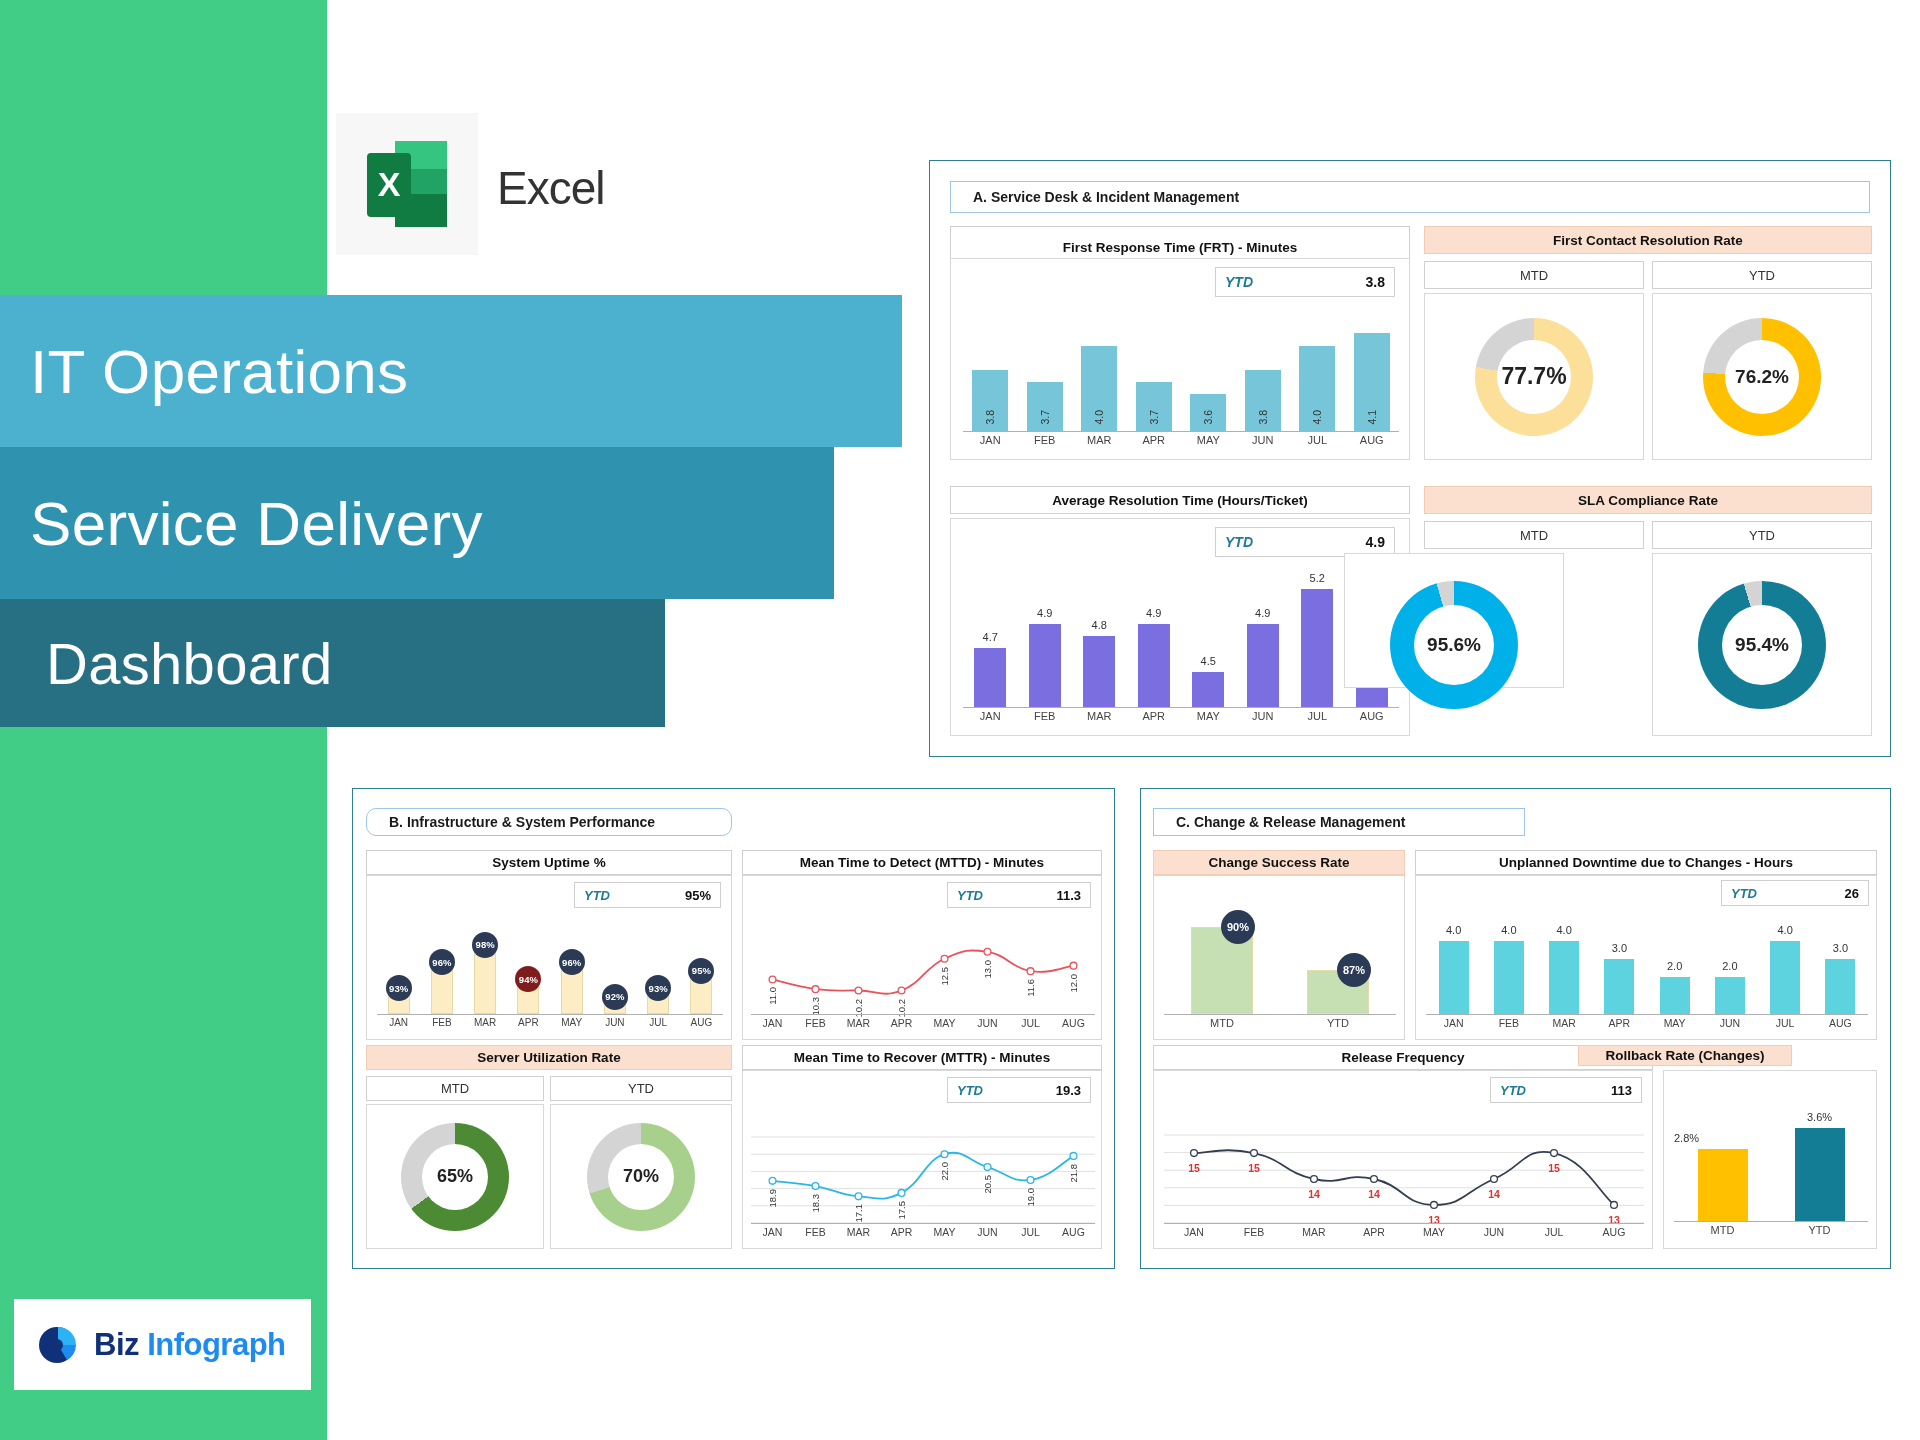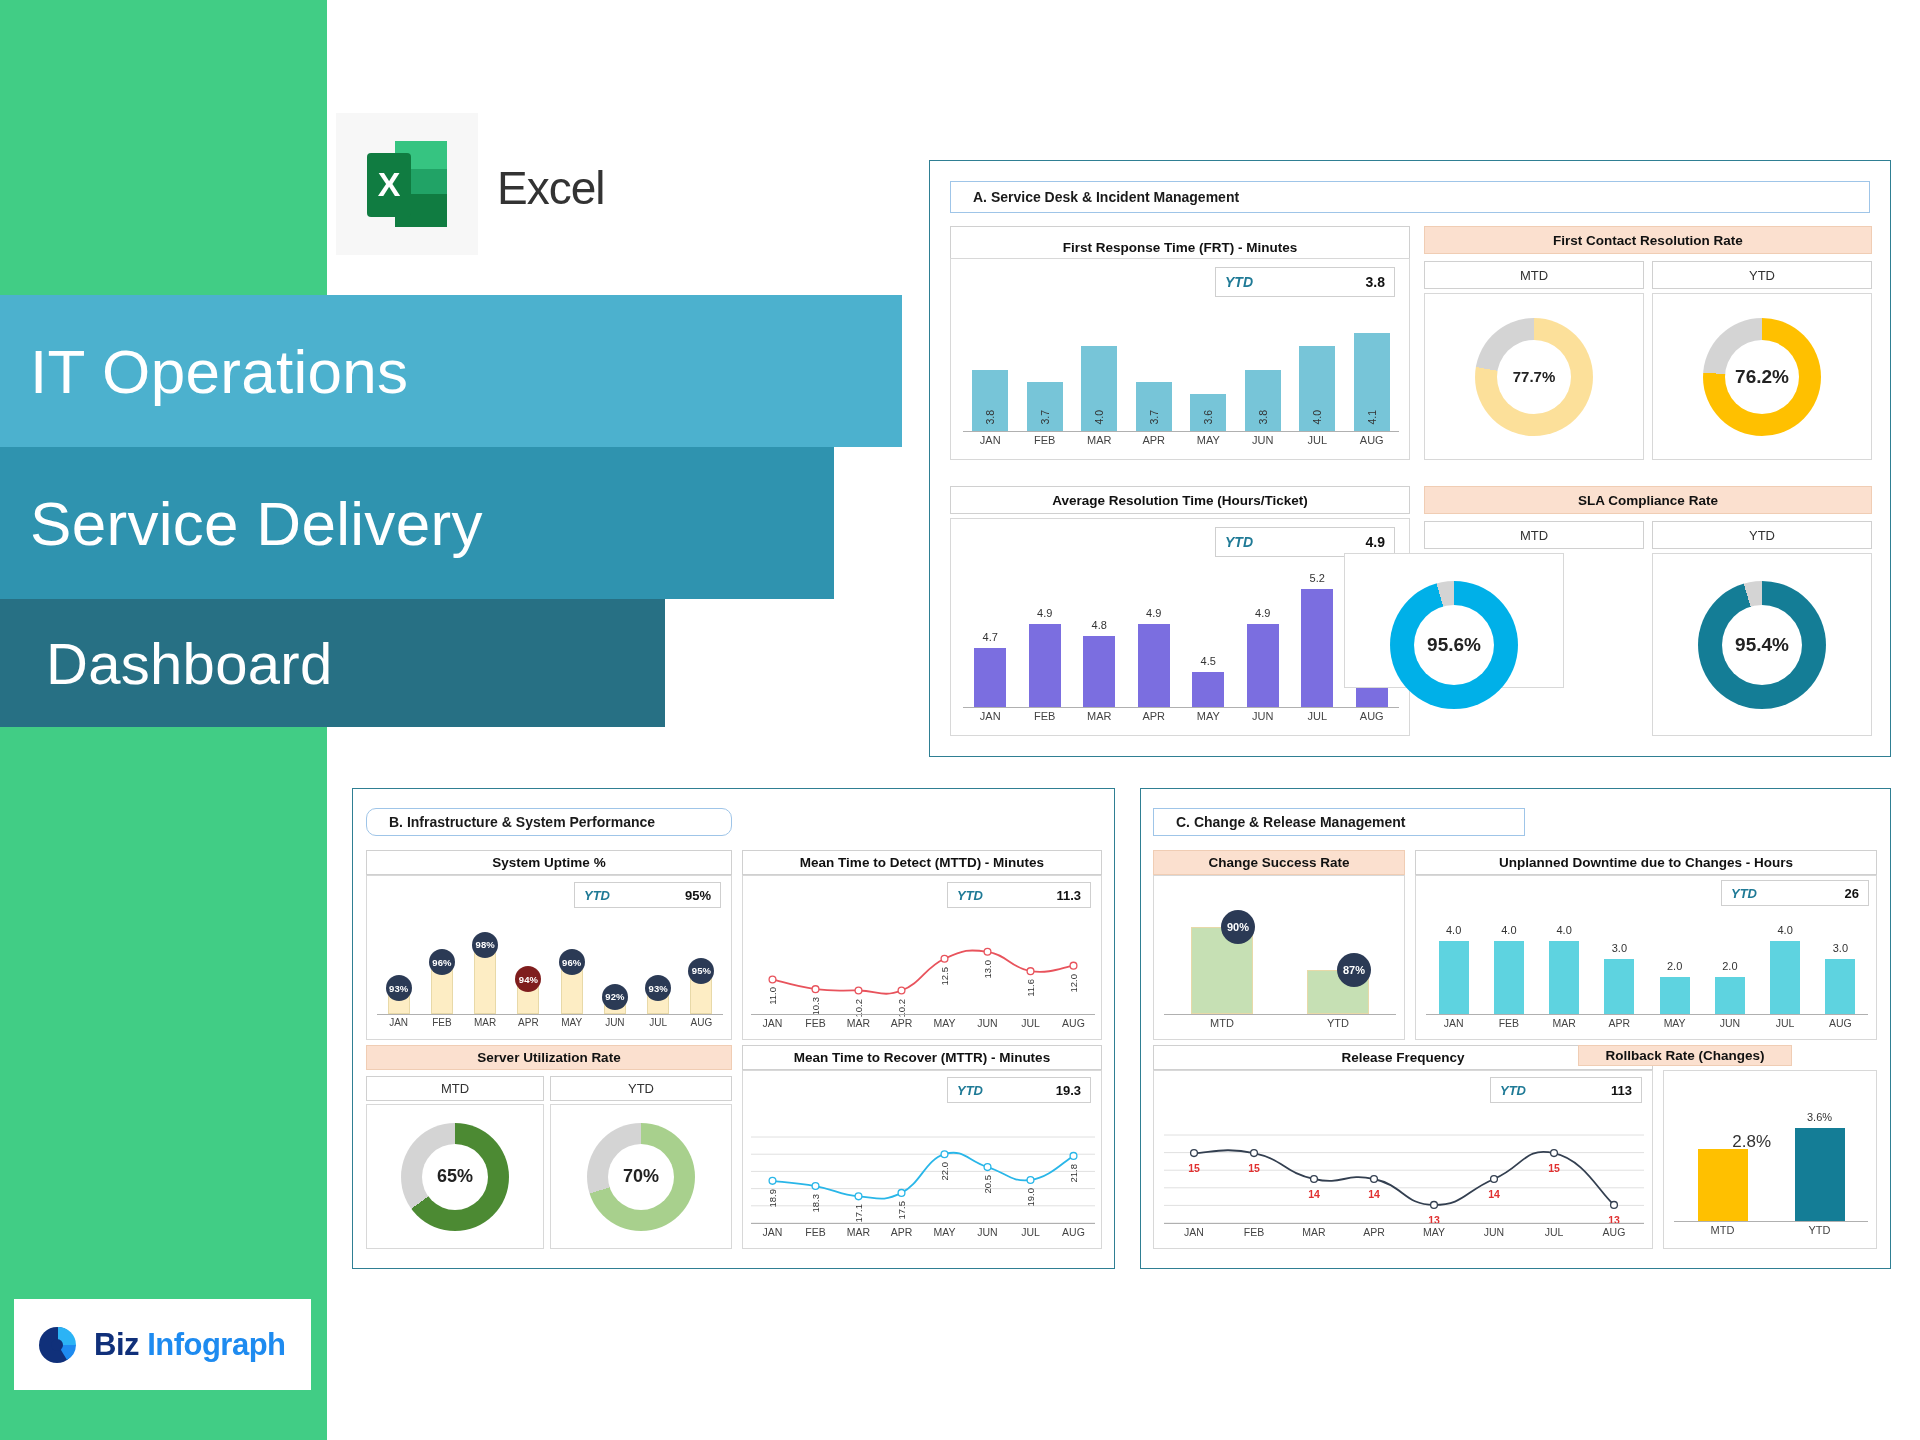--- a/index.html
+++ b/index.html
@@ -185,21 +185,21 @@
       </div>
     </div>
 </div>
 
 <div class="card-head peach" style="left:1424px; top:226px; width:448px; height:28px;">First Contact Resolution Rate</div>
 <div class="subhead" style="left:1424px; top:261px; width:220px; height:28px;">MTD</div>
 <div class="subhead" style="left:1652px; top:261px; width:220px; height:28px;">YTD</div>
 <div class="card" style="left:1424px; top:293px; width:220px; height:167px;">
   <div class="donut-wrap" id="d-fcr-0" style="left:0; top:0; width:218px; height:165px;">
       <div class="donut" style="width: 118px; height: 118px; background: conic-gradient(rgb(252, 224, 154) 0deg, rgb(252, 224, 154) 279.72deg, rgb(212, 212, 212) 279.72deg, rgb(212, 212, 212) 360deg);">
-        <div class="donut-val" style="font-size: 15px;">77.7%</div>
+        <div class="donut-val" style="font-size: 23px;">77.7%</div>
       </div>
     </div>
 </div>
 <div class="card" style="left:1652px; top:293px; width:220px; height:167px;">
   <div class="donut-wrap" id="d-fcr-1" style="left:0; top:0; width:218px; height:165px;">
       <div class="donut" style="width: 118px; height: 118px; background: conic-gradient(rgb(255, 192, 0) 0deg, rgb(255, 192, 0) 274.32deg, rgb(212, 212, 212) 274.32deg, rgb(212, 212, 212) 360deg);">
         <div class="donut-val" style="font-size: 19px;">76.2%</div>
       </div>
     </div>
 </div>
@@ -464,21 +464,21 @@
         <span>JUL</span>
         <span>AUG</span>
       </div>
     </div>
 </div>
 
 <div class="card-head peach" style="left:1578px; top:1045px; width:214px; height:21px;">Rollback Rate (Changes)</div>
 <div class="card" style="left:1663px; top:1070px; width:214px; height:179px;">
   <div class="chart" id="c-rollback" style="left:10px; top:12px; width:194px; height:160px;">
       <div class="bar" style="position: absolute; width: 50px; left: 23.5px; top: 66px; height: 72px; background: rgb(255, 192, 0);"></div>
-      <div style="position: absolute; font-size: 17px; color: rgb(51, 51, 51); text-align: right; width: 97px; left: 0px; top: 49px;">2.8%</div>
+      <div style="position: absolute; font-size: 11px; color: rgb(51, 51, 51); text-align: left; width: 97px; left: 0px; top: 49px;">2.8%</div>
       <div class="bar" style="position: absolute; width: 50px; left: 120.5px; top: 45.4286px; height: 92.5714px; background: rgb(20, 125, 150);"></div>
       <div style="position: absolute; font-size: 11px; color: rgb(51, 51, 51); text-align: center; width: 97px; left: 97px; top: 28.4286px;">3.6%</div>
       <div class="axis" style="left: 0px; top: 138px; width: 194px;"></div>
       <div class="xlabels" style="left: 0px; top: 141px; width: 194px; font-size: 11px;">
         <span>MTD</span>
         <span>YTD</span>
       </div>
     </div>
 </div>
 

